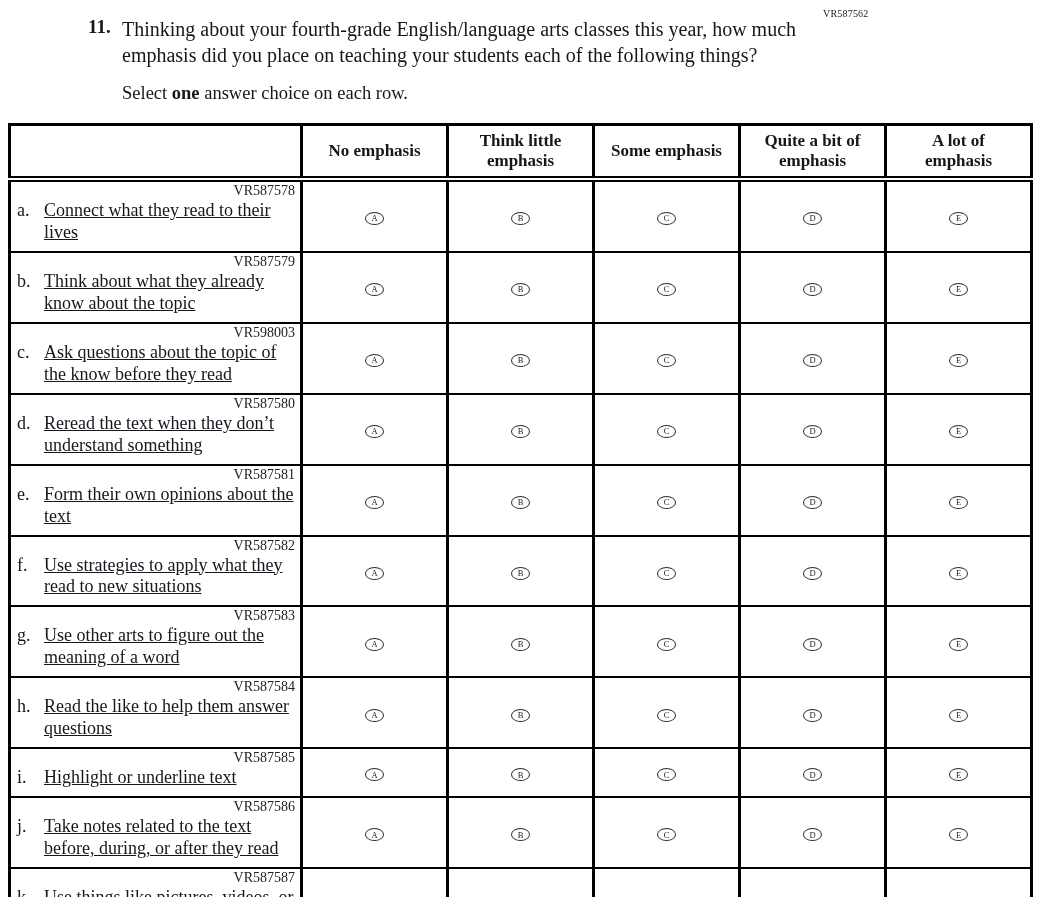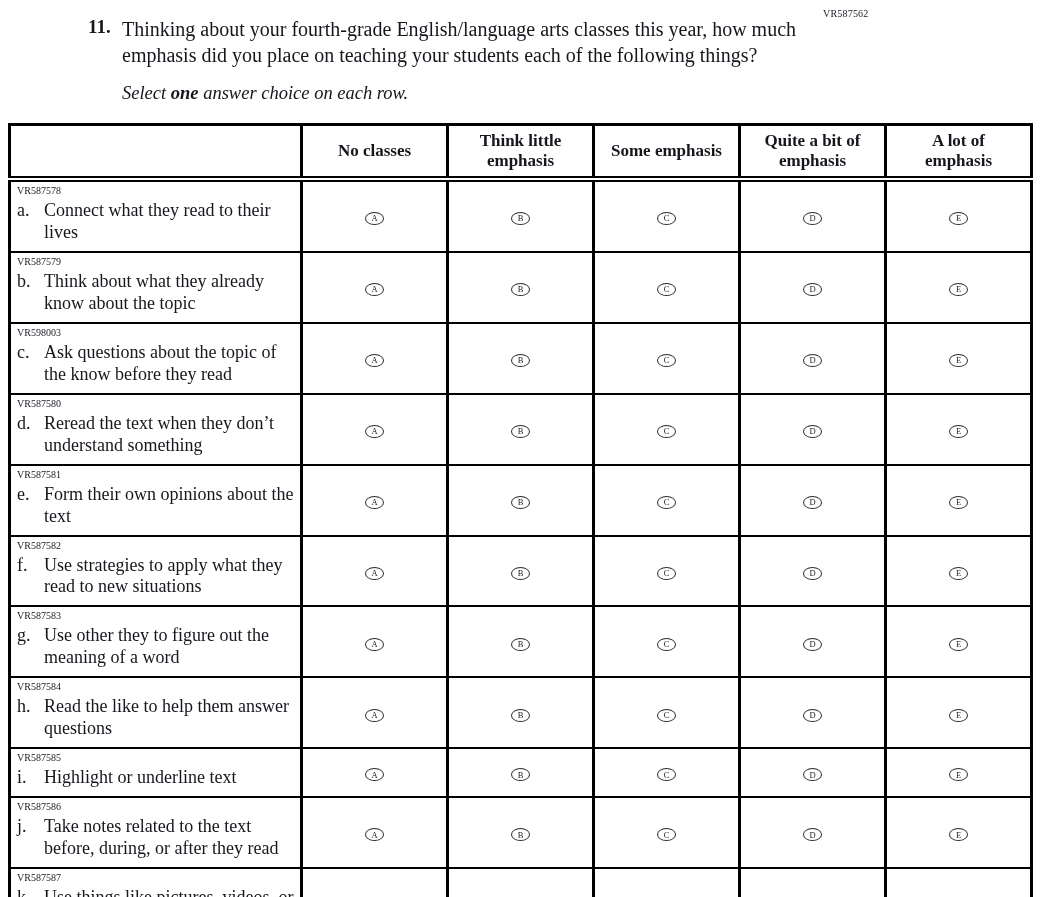--- a/index.html
+++ b/index.html
@@ -7,42 +7,42 @@
     width:1044px; height:897px; position:relative;
     font-family:"Liberation Serif", serif; color:#16161d;
   }
   .form-code-top {
     position:absolute; left:823px; top:8px;
     font-size:10px; color:#20202a; letter-spacing:0.2px;
   }
   .question-row { display:flex; padding-top:16px; margin-left:88px; }
   .q-number { font-weight:700; width:34px; font-size:19px; flex:none; }
   .q-text { width:676px; font-size:20px; line-height:1.3; }
-  .instruction { margin:15px 9px 0 122px; font-size:18.5px;font-style:italic; }
+  .instruction { margin:15px 9px 0 122px; font-size:18.5px; }
   .instruction b { font-weight:700; }
 
   table.survey {
     border-collapse:collapse; table-layout:fixed;
     margin:19px 0 0 8px; width:1024px;
     border:3px solid #000;
   }
   th, td {
     border-left:3px solid #000; border-right:3px solid #000;
     border-top:2px solid #000; border-bottom:2px solid #000;
   }
   thead th {
     height:50px; font-size:17px; font-weight:700;
     text-align:center; vertical-align:middle; line-height:1.18;
     border-bottom:6px double #000; padding:0 4px;
   }
   td.item-cell { padding:2px 4px 7px 6px; vertical-align:top; }
-  .vr-code { font-size:10px; line-height:13px; padding-right:1px; color:#20202a; }
+  .vr-code { font-size:14px; text-align:right; line-height:13px; padding-right:1px; color:#20202a; }
   .item-label { display:flex; font-size:18px; line-height:1.22; margin-top:3px; }
   .item-letter { width:27px; flex:none; }
-  .item-text { flex:1; padding-right:2px; }
+  .item-text { flex:1; padding-right:2px;text-decoration:underline; }
   td.bubble-cell { text-align:center; vertical-align:middle; }
   .bubble {
     display:inline-flex; align-items:center; justify-content:center;
     width:19px; height:13px; border:1.3px solid #2b2b33; border-radius:50%;
     box-sizing:border-box; cursor:pointer; background:#fff;
   }
   .bubble-letter { font-size:8.5px; line-height:1; color:#1c1c24; }
 </style>
 </head>
 <body>
@@ -61,21 +61,21 @@
     <col style="width:292px">
     <col style="width:146px">
       <col style="width:146px">
       <col style="width:146px">
       <col style="width:146px">
       <col style="width:146px">
   </colgroup>
   <thead>
     <tr id="header-row">
       <th class="item-head"></th>
-    <th><span>No classes</span></th>
+    <th><span>No emphasis</span></th>
         <th><span>Think little</span><br><span>emphasis</span></th>
         <th><span>Some emphasis</span></th>
         <th><span>Quite a bit of</span><br><span>emphasis</span></th>
         <th><span>A lot of</span><br><span>emphasis</span></th>
       </tr>
   </thead>
   <tbody id="table-body">
       <tr>
         <td class="item-cell">
           <div class="vr-code">VR587578</div>
@@ -218,21 +218,21 @@
           </span></td>
         <td class="bubble-cell"><span class="bubble">
             <span class="bubble-letter">E</span>
           </span></td>
       </tr>
       <tr>
         <td class="item-cell">
           <div class="vr-code">VR587583</div>
           <div class="item-label">
             <span class="item-letter">g.</span>
-            <span class="item-text">Use other they to figure out the meaning of a word</span>
+            <span class="item-text">Use other arts to figure out the meaning of a word</span>
           </div>
         </td>
         <td class="bubble-cell"><span class="bubble">
             <span class="bubble-letter">A</span>
           </span></td>
         <td class="bubble-cell"><span class="bubble">
             <span class="bubble-letter">B</span>
           </span></td>
         <td class="bubble-cell"><span class="bubble">
             <span class="bubble-letter">C</span>

